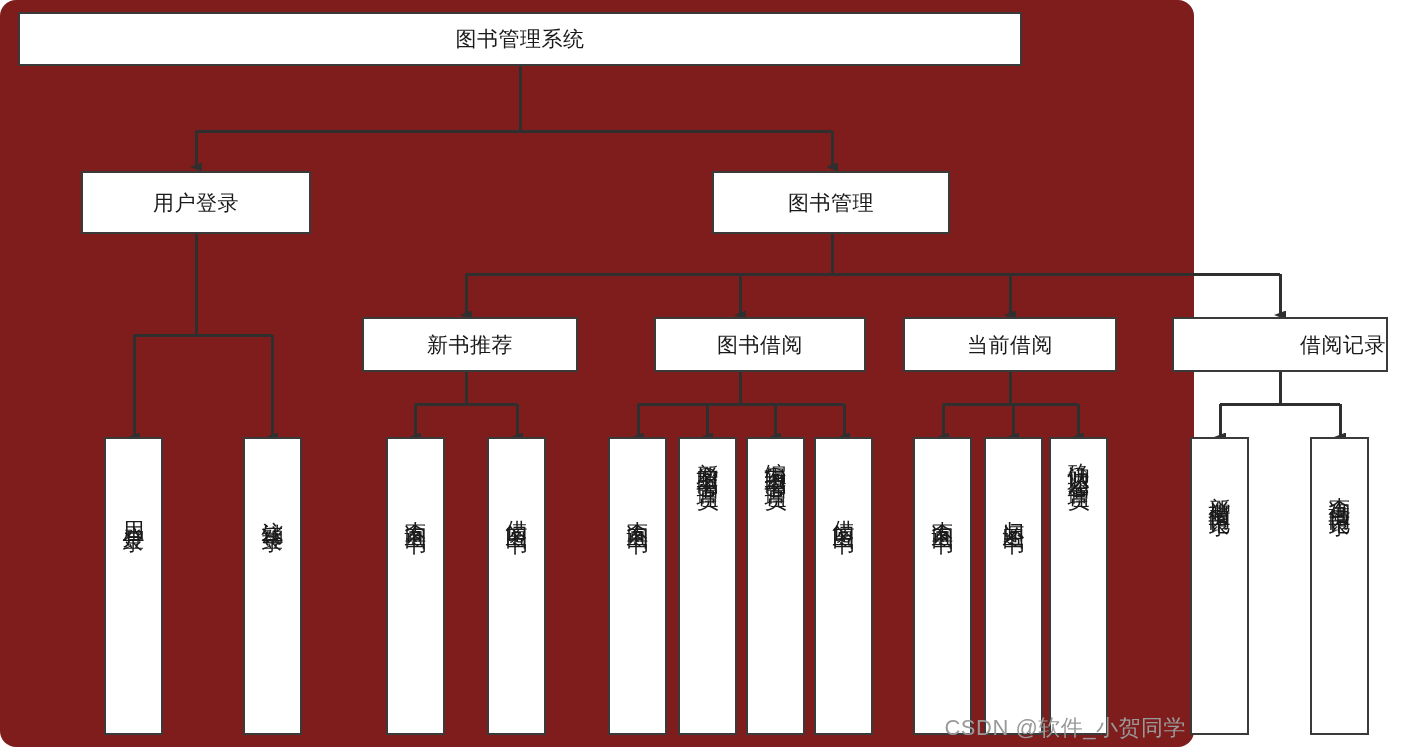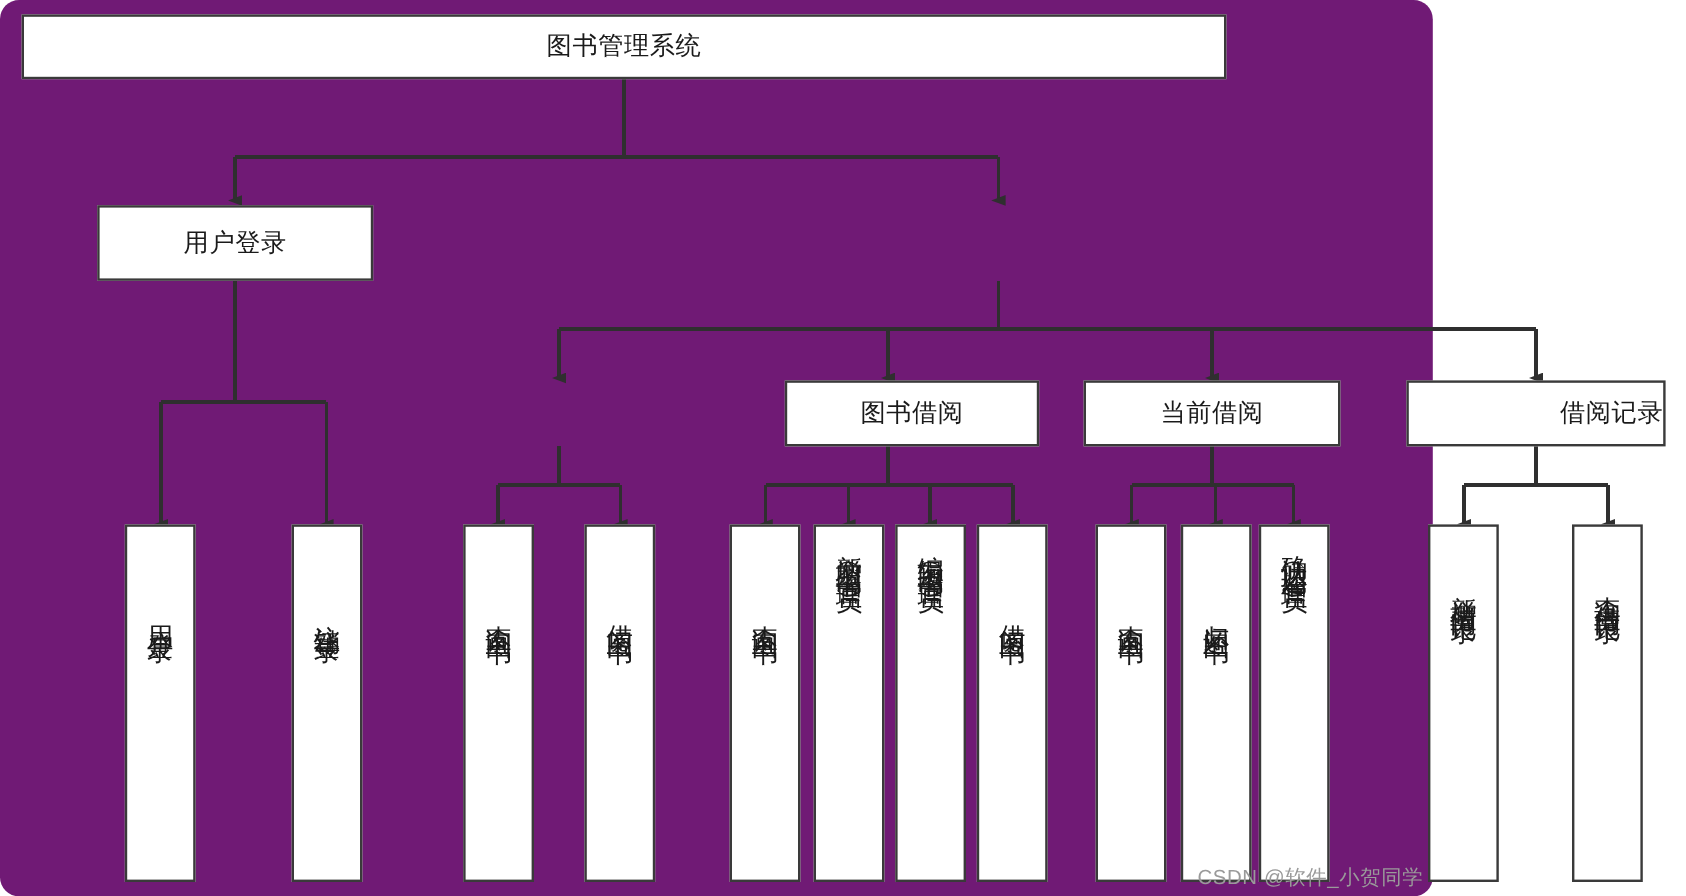--- a/index.html
+++ b/index.html
@@ -10,21 +10,21 @@
   body {
     width: 1405px;
     height: 747px;
     font-family: "Liberation Sans", "DejaVu Sans", sans-serif;
     overflow: hidden;
   }
   #diagram-root {
     position: relative;
     width: 1194px;
     height: 747px;
-    background: #701a75;
+    background: #7f1d1d;
     border-radius: 16px;
   }
   svg.wires {
     position: absolute;
     left: 0;
     top: 0;
     width: 1405px;
     height: 747px;
     pointer-events: none;
   }
@@ -67,21 +67,21 @@
   .node-vertical.mid .lbl {
     margin-top: 58px;
   }
   .node-vertical.mid2 .lbl {
     margin-top: 34px;
   }
   .watermark {
     position: absolute;
     right: 8px;
     bottom: 4px;
-    font-size: 17px;
+    font-size: 22px;
     color: #9a9a9a;
     white-space: nowrap;
     letter-spacing: 0.5px;
   }
 </style>
 </head>
 <body>
 
 <div id="diagram-root">
 
@@ -137,21 +137,27 @@
     </g>
   </svg>
 
   <div class="node node-root" style="left:18px; top:12px; width:1004px; height:54px;">
     <span class="lbl">图书管理系统</span>
   </div>
 
   <div class="node node-horizontal" style="left:81px; top:171px; width:230px; height:63px;">
     <span class="lbl">用户登录</span>
   </div>
-
+  <div class="node node-horizontal" style="left:712px; top:171px; width:238px; height:63px;">
+    <span class="lbl">图书管理</span>
+  </div>
+
+  <div class="node node-horizontal" style="left:362px; top:317px; width:216px; height:55px;">
+    <span class="lbl">新书推荐</span>
+  </div>
   <div class="node node-horizontal" style="left:654px; top:317px; width:212px; height:55px;">
     <span class="lbl">图书借阅</span>
   </div>
   <div class="node node-horizontal" style="left:903px; top:317px; width:214px; height:55px;">
     <span class="lbl">当前借阅</span>
   </div>
   <div class="node node-horizontal" style="left:1172px; top:317px; width:216px; height:55px;justify-content:flex-end;">
     <span class="lbl">借阅记录</span>
   </div>
 

